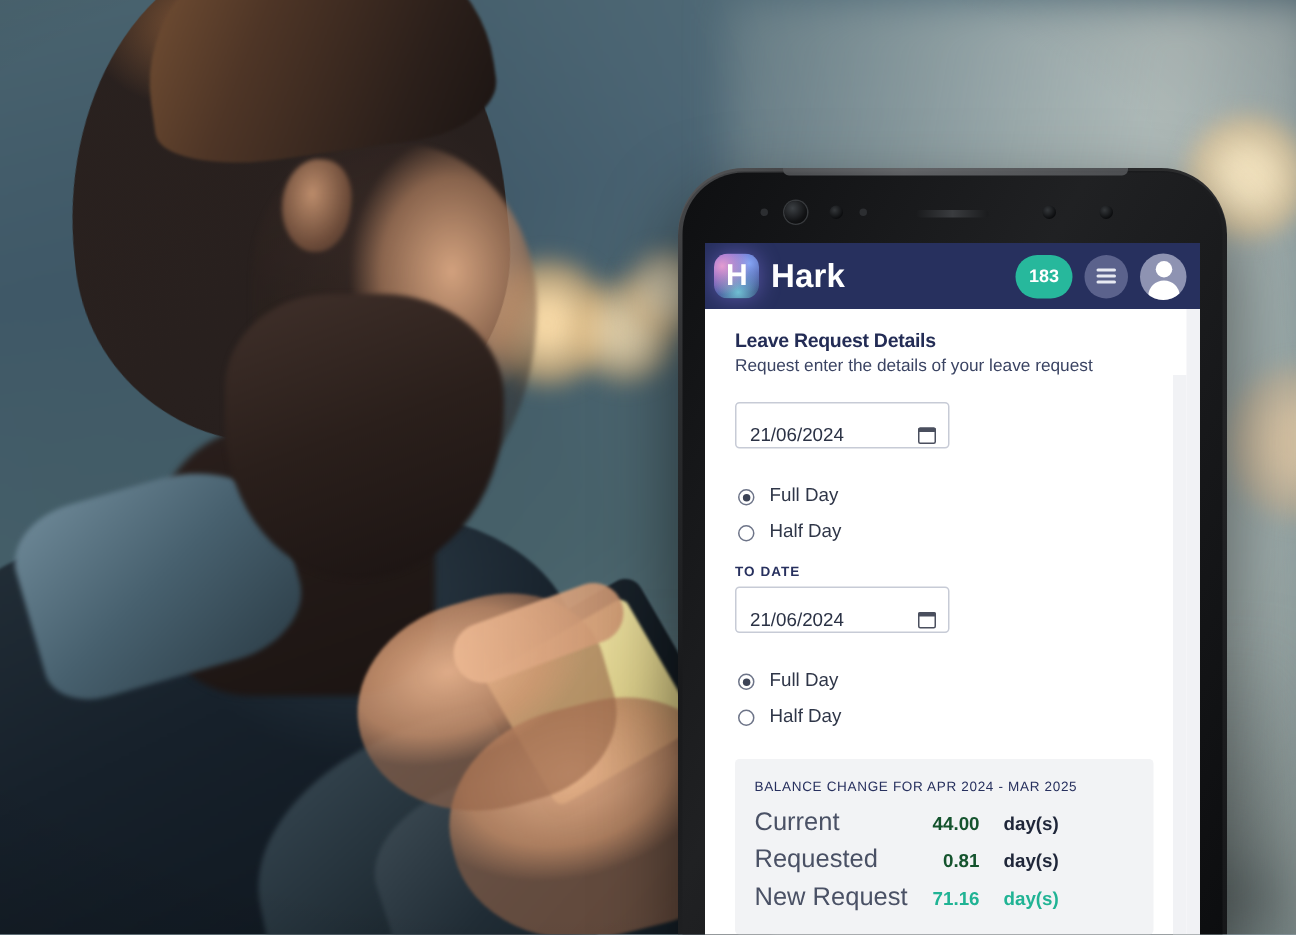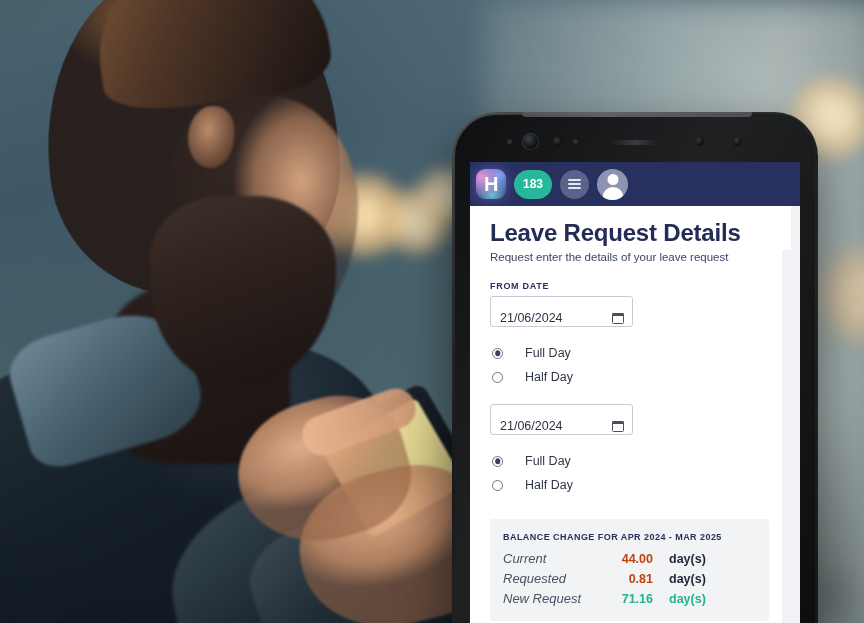--- a/index.html
+++ b/index.html
@@ -293,21 +293,21 @@
   .page {
     background: #fff;
     height: calc(100% - 44px);
     padding: 13px 0 0 0;
     position: relative;
     border-right: 9px solid #f1f2f5;
   }
   .page-inner { padding: 0 22px 0 20px; }
 
   h1.title {
-    font-size: 24px; font-weight: 700; color: #232c55;
+    font-size: 13px; font-weight: 700; color: #232c55;
     letter-spacing: -.2px; margin-bottom: 4px;
   }
   .subtitle { font-size: 11.5px; color: #3b4463; margin-bottom: 18px; }
 
   .field-label {
     font-size: 9px; font-weight: 700; color: #27305e;
     letter-spacing: .7px; margin-bottom: 5px;
   }
   .date-input {
     width: 143px; height: 31px;
@@ -322,21 +322,21 @@
     position: absolute; left: 0; top: 1.5px; width: 12px; height: 10.5px;
     border: 1.3px solid #4a4f5e; border-radius: 1.5px;
   }
   .cal-ico .cal-bar {
     position: absolute; left: 0; top: 1.5px; width: 12px; height: 3px;
     background: #4a4f5e; border-radius: 1.5px 1.5px 0 0;
   }
 
   .radio-group { margin: 14px 0 0 2px; }
   .radio-row {
-    display: flex; align-items: center; gap: 22px;
+    display: flex; align-items: flex-end; gap: 10px;
     height: 24px;
   }
   .radio {
     width: 11px; height: 11px; border-radius: 50%;
     border: 1.3px solid #6d7488; background: #fff;
     position: relative; flex: 0 0 auto;
   }
   .radio.on::after {
     content: ""; position: absolute; left: 50%; top: 50%;
     transform: translate(-50%,-50%);
@@ -347,31 +347,31 @@
 
   .spacer-md { height: 15px; }
 
   .balance-card {
     margin: 22px 0 0 0;
     background: #f2f3f5;
     border-radius: 3px;
     padding: 13px 15px 15px 13px;
   }
   .bal-title {
-    font-size: 9px; font-weight: 700; color: #27305e;
+    font-size: 9px; font-weight: 400; color: #27305e;
     letter-spacing: .45px; margin-bottom: 9px;
   }
   .bal-row {
     display: flex; align-items: baseline;
     margin-bottom: 5px;
   }
   .bal-row:last-child { margin-bottom: 0; }
-  .bal-name { font-size: 13px; color: #4a5165; width: 104px; flex: 0 0 auto; font-style: italic; }
+  .bal-name { font-size: 17px; color: #4a5165; width: 104px; flex: 0 0 auto; }
   .bal-num {
-    font-size: 12.5px; font-weight: 700; color: #c2410c;
+    font-size: 12.5px; font-weight: 700; color: #14532d;
     width: 46px; text-align: right;
   }
   .bal-unit { font-size: 12.5px; font-weight: 700; color: #1f2639; margin-left: 16px; }
   .bal-row.new .bal-num, .bal-row.new .bal-unit { color: #20b394; }
 
   .scroll-gutter {
     position: absolute; right: 0; top: 44px; bottom: 0;
     width: 9px; background: #f1f2f5;
   }
 </style>
@@ -426,20 +426,21 @@
       <span class="dot d-small" style="left:240px"></span>
       <span class="dot d-small" style="left:278px"></span>
     </div>
 
     <div class="screen">
 
       <div class="appbar">
         <div class="logo-mark">
           <span class="logo-h">H</span>
         </div>
+        <div class="brand">Hark</div>
 
         <div class="pill-badge">183</div>
 
         <div class="circ-btn">
           <span class="burger">
             <i></i>
               <i></i>
               <i></i>
           </span>
         </div>
@@ -449,21 +450,20 @@
           <span class="av-body"></span>
         </div>
       </div>
 
       <div class="page">
         <div class="page-inner">
 
           <h1 class="title">Leave Request Details</h1>
           <div class="subtitle">Request enter the details of your leave request</div>
 
-          <div class="field-label">FROM DATE</div>
           <div class="date-input">
             <span class="val" title="dd/mm/yyyy">21/06/2024</span>
             <span class="cal-ico">
               <span class="cal-body"></span>
                 <span class="cal-bar"></span>
             </span>
           </div>
 
           <div class="radio-group">
             <div class="radio-row">
@@ -471,20 +471,21 @@
               <span class="radio-label">Full Day</span>
             </div>
             <div class="radio-row">
               <span class="radio"></span>
               <span class="radio-label">Half Day</span>
             </div>
           </div>
 
           <div class="spacer-md"></div>
 
+          <div class="field-label">TO DATE</div>
           <div class="date-input">
             <span class="val" title="dd/mm/yyyy">21/06/2024</span>
             <span class="cal-ico">
               <span class="cal-body"></span>
                 <span class="cal-bar"></span>
             </span>
           </div>
 
           <div class="radio-group">
             <div class="radio-row">

